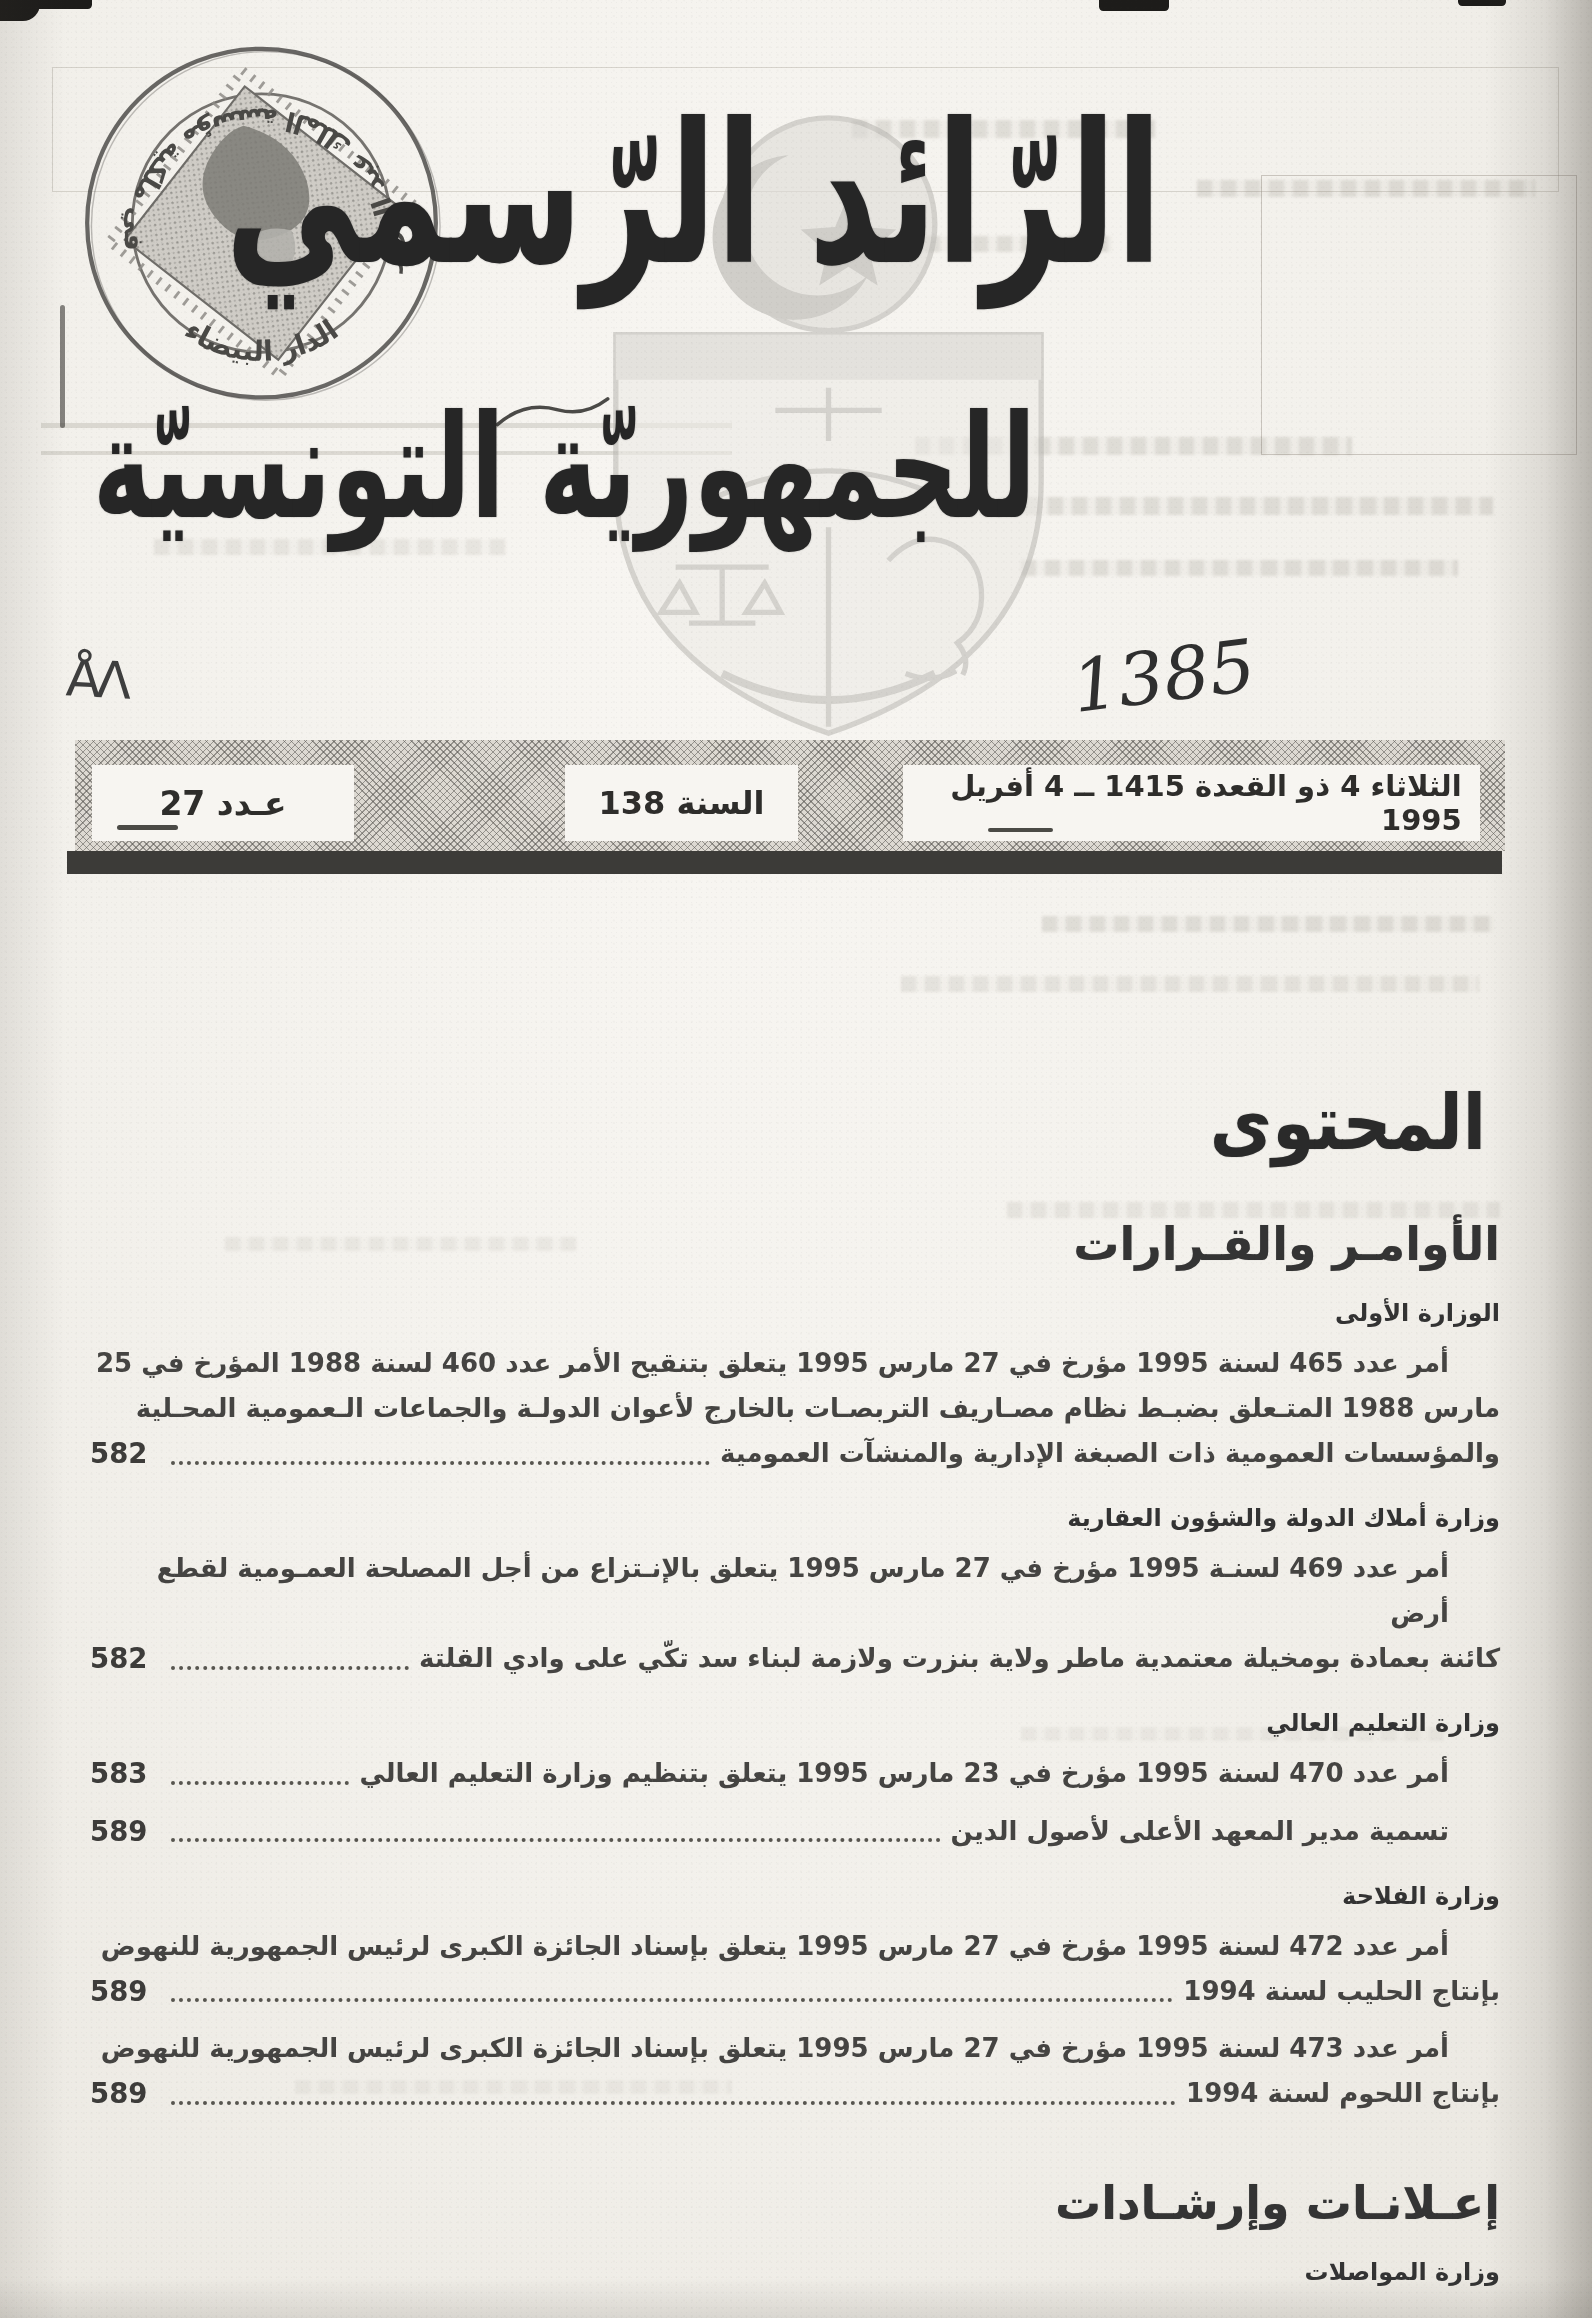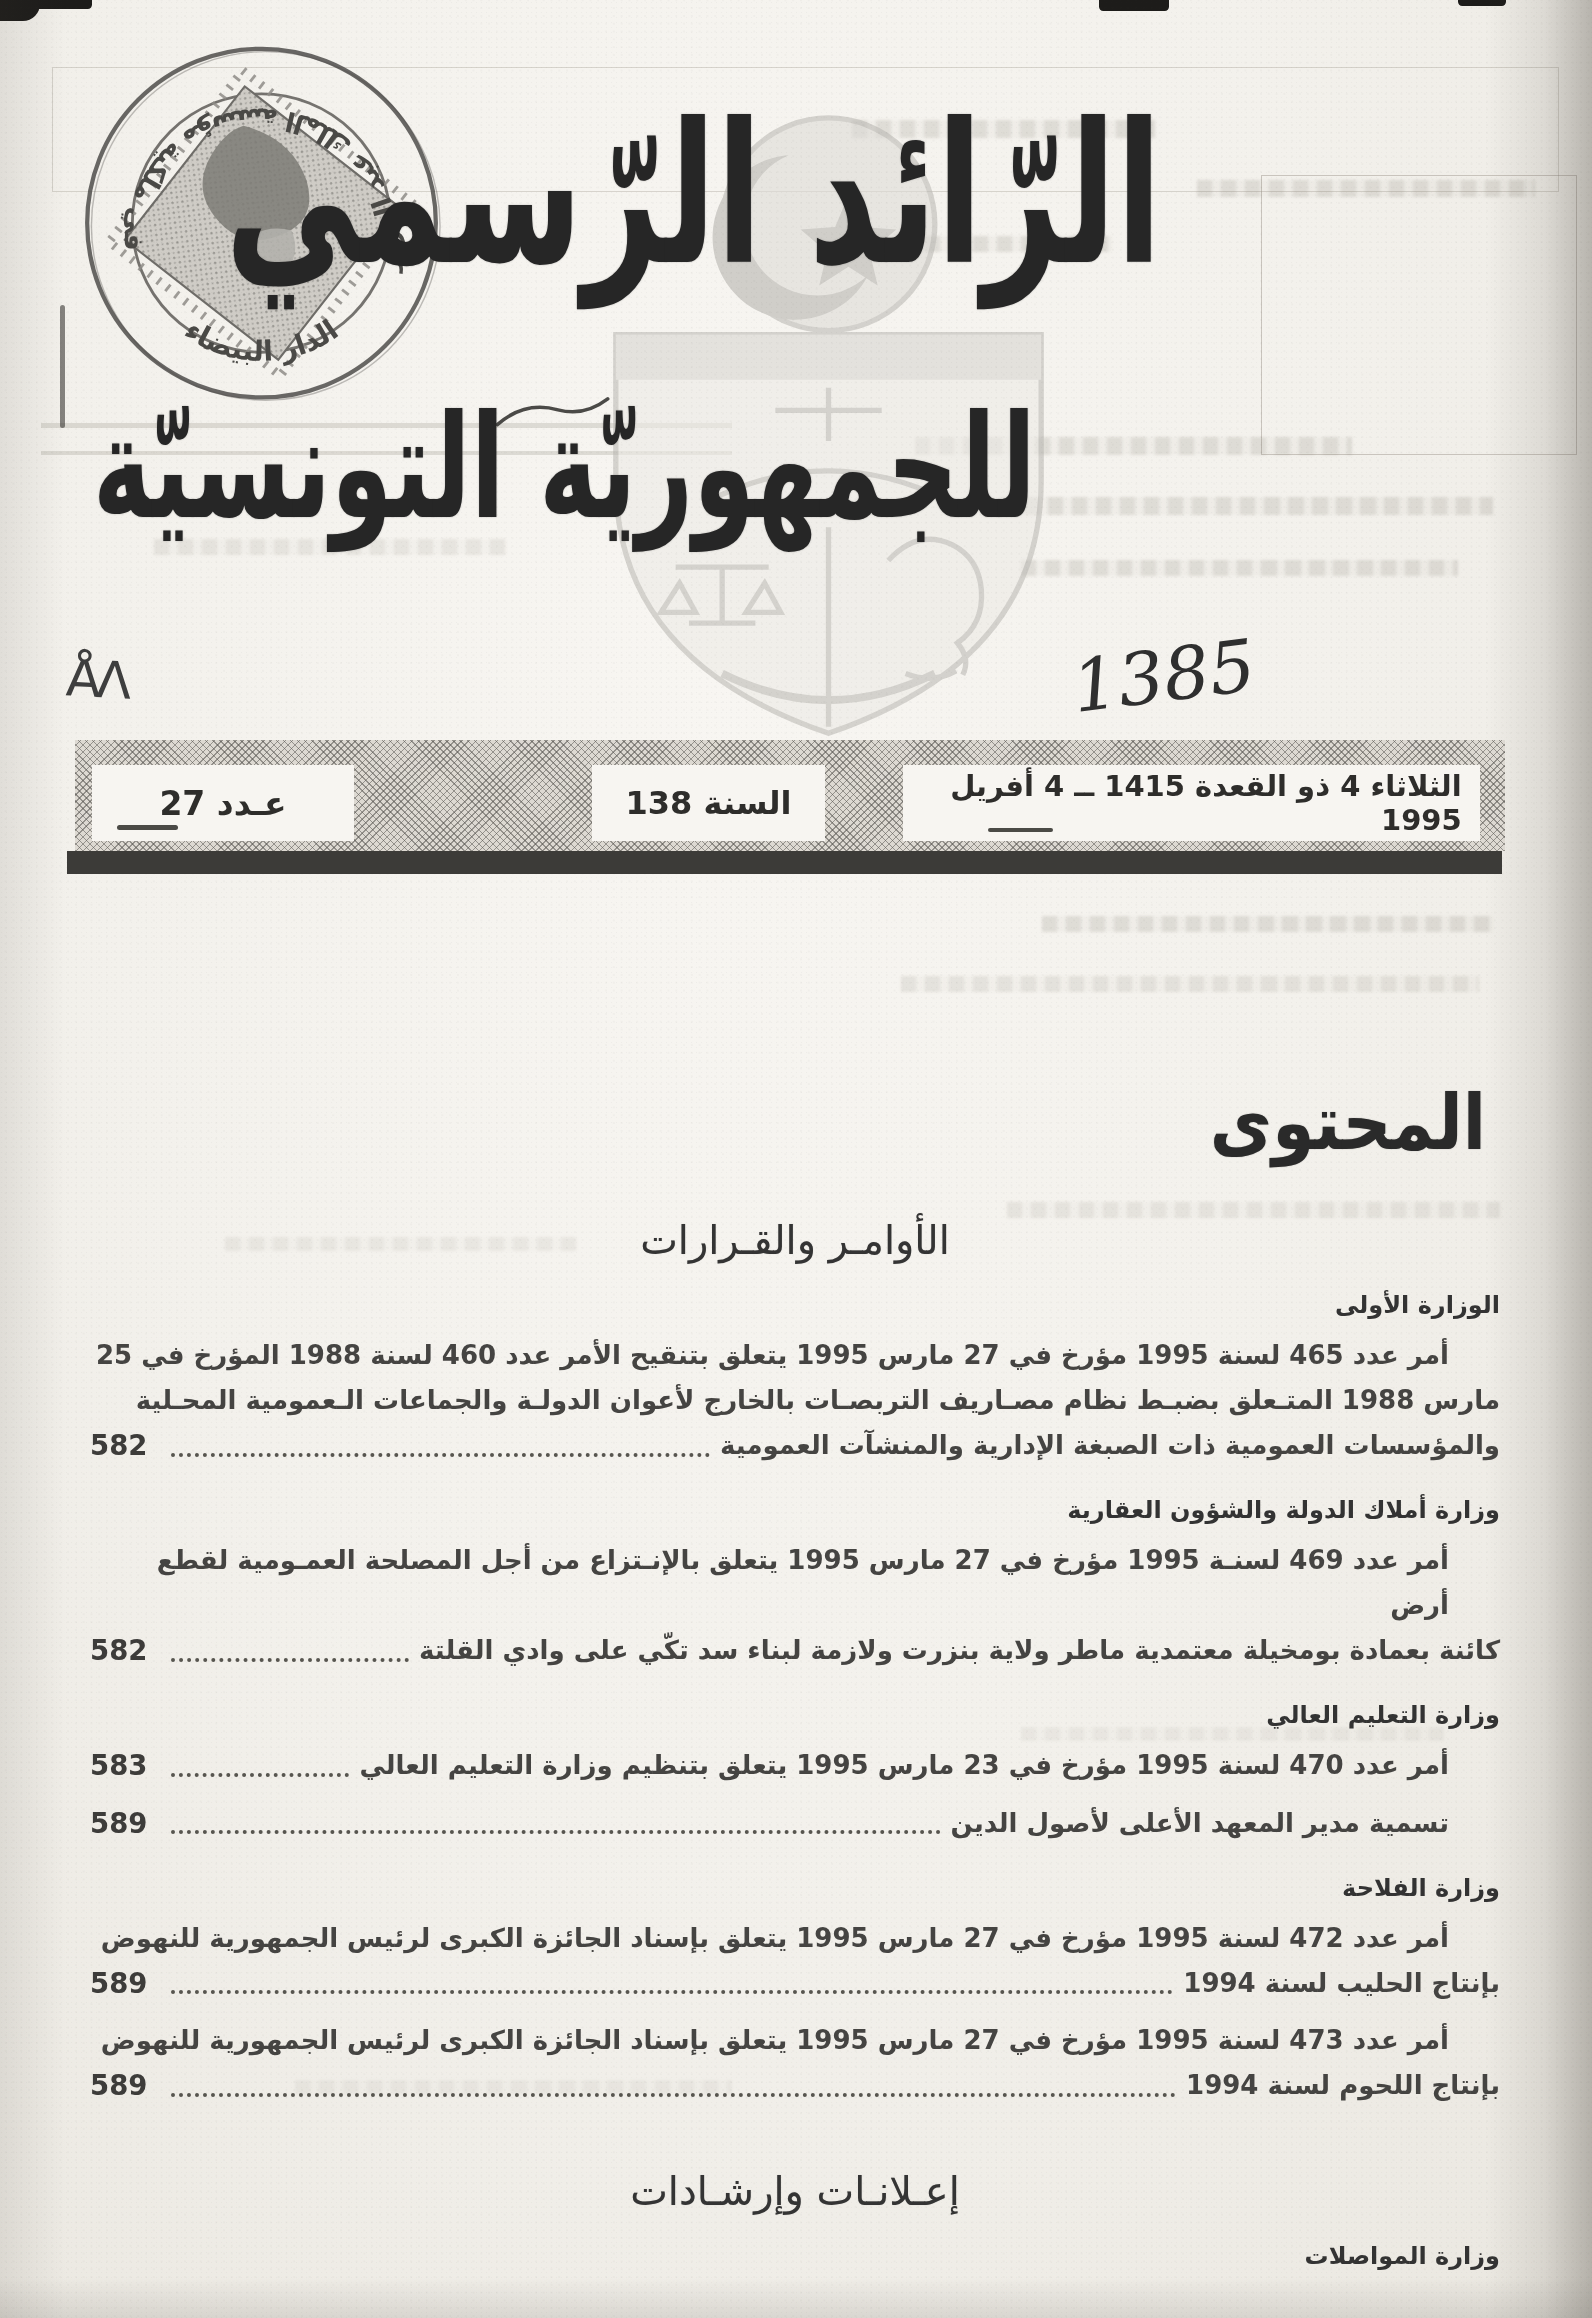--- a/index.html
+++ b/index.html
@@ -65,29 +65,29 @@
   .band{position:absolute;top:740px;left:76px;width:1430px;height:111px;z-index:4;
     background-color:#ddd9d2;
     background-image:
       repeating-linear-gradient(45deg, rgba(88,86,82,.55) 0 1.1px, transparent 1.1px 5px),
       repeating-linear-gradient(-45deg, rgba(88,86,82,.55) 0 1.1px, transparent 1.1px 5px);}
   .band::after{content:"";position:absolute;left:-8.5px;right:2.8px;top:100%;height:22.6px;background:#3c3b38;}
   .band .box{position:absolute;top:25px;height:76px;background:#f7f5f1;display:flex;align-items:center;
     font-weight:700;color:#2e2d2b;}
   .box-issue{left:17px;width:262px;font-size:33px;justify-content:center;}
   .box-issue::after{content:"";position:absolute;left:25px;bottom:10.6px;width:61px;height:5px;background:#4b4a46;border-radius:2.8px;}
-  .box-year{right:680px;width:233px;font-size:32px;justify-content:center;}
+  .box-year{right:707px;width:233px;font-size:32px;justify-content:center;}
   .box-date{right:25px;width:577px;font-size:29px;justify-content:flex-start;padding-right:18.3px;box-sizing:border-box;}
   .box-date::after{content:"";position:absolute;left:85px;bottom:9.2px;width:65px;height:4.2px;background:#4b4a46;border-radius:2.8px;}
 
   
   .toc{position:absolute;top:1057px;right:92px;width:1410px;z-index:3;}
   .toc-title{text-align:right;font-size:68px;font-weight:700;color:#2a2a2a;margin:21px 14px 28px 0;
     transform:scaleY(1.12);transform-origin:top right;text-shadow:0 0 1.1px rgba(40,40,40,.4);}
-  .part-heading{text-align:center;font-size:40px;font-weight:400;color:#343434;margin:60px 0 18.3px;
+  .part-heading{text-align:right;font-size:46px;font-weight:700;color:#343434;margin:60px 0 18.3px;
     letter-spacing:0.7px;text-shadow:0 0 0.7px rgba(40,40,40,.35);}
   .ministry{text-align:right;font-size:24px;font-weight:700;color:#333;margin:28px 0 14px;}
   .entry{font-size:26px;font-weight:700;color:#454442;line-height:45px;}
   .entry + .entry{margin-top:12.7px;}
   .entry .line{text-align:right;}
   .indent{padding-right:51px;}
   .lastline{display:flex;align-items:flex-end;}
   .lastline .txt{white-space:nowrap;}
   .dots{flex:1 1 auto;min-width:42px;border-bottom:4.2px dotted #57554f;margin:0 10px 11.3px 7px;}
   .pagenum{width:74px;flex:0 0 auto;text-align:left;direction:ltr;font-size:27.5px;color:#3d3c3a;}

